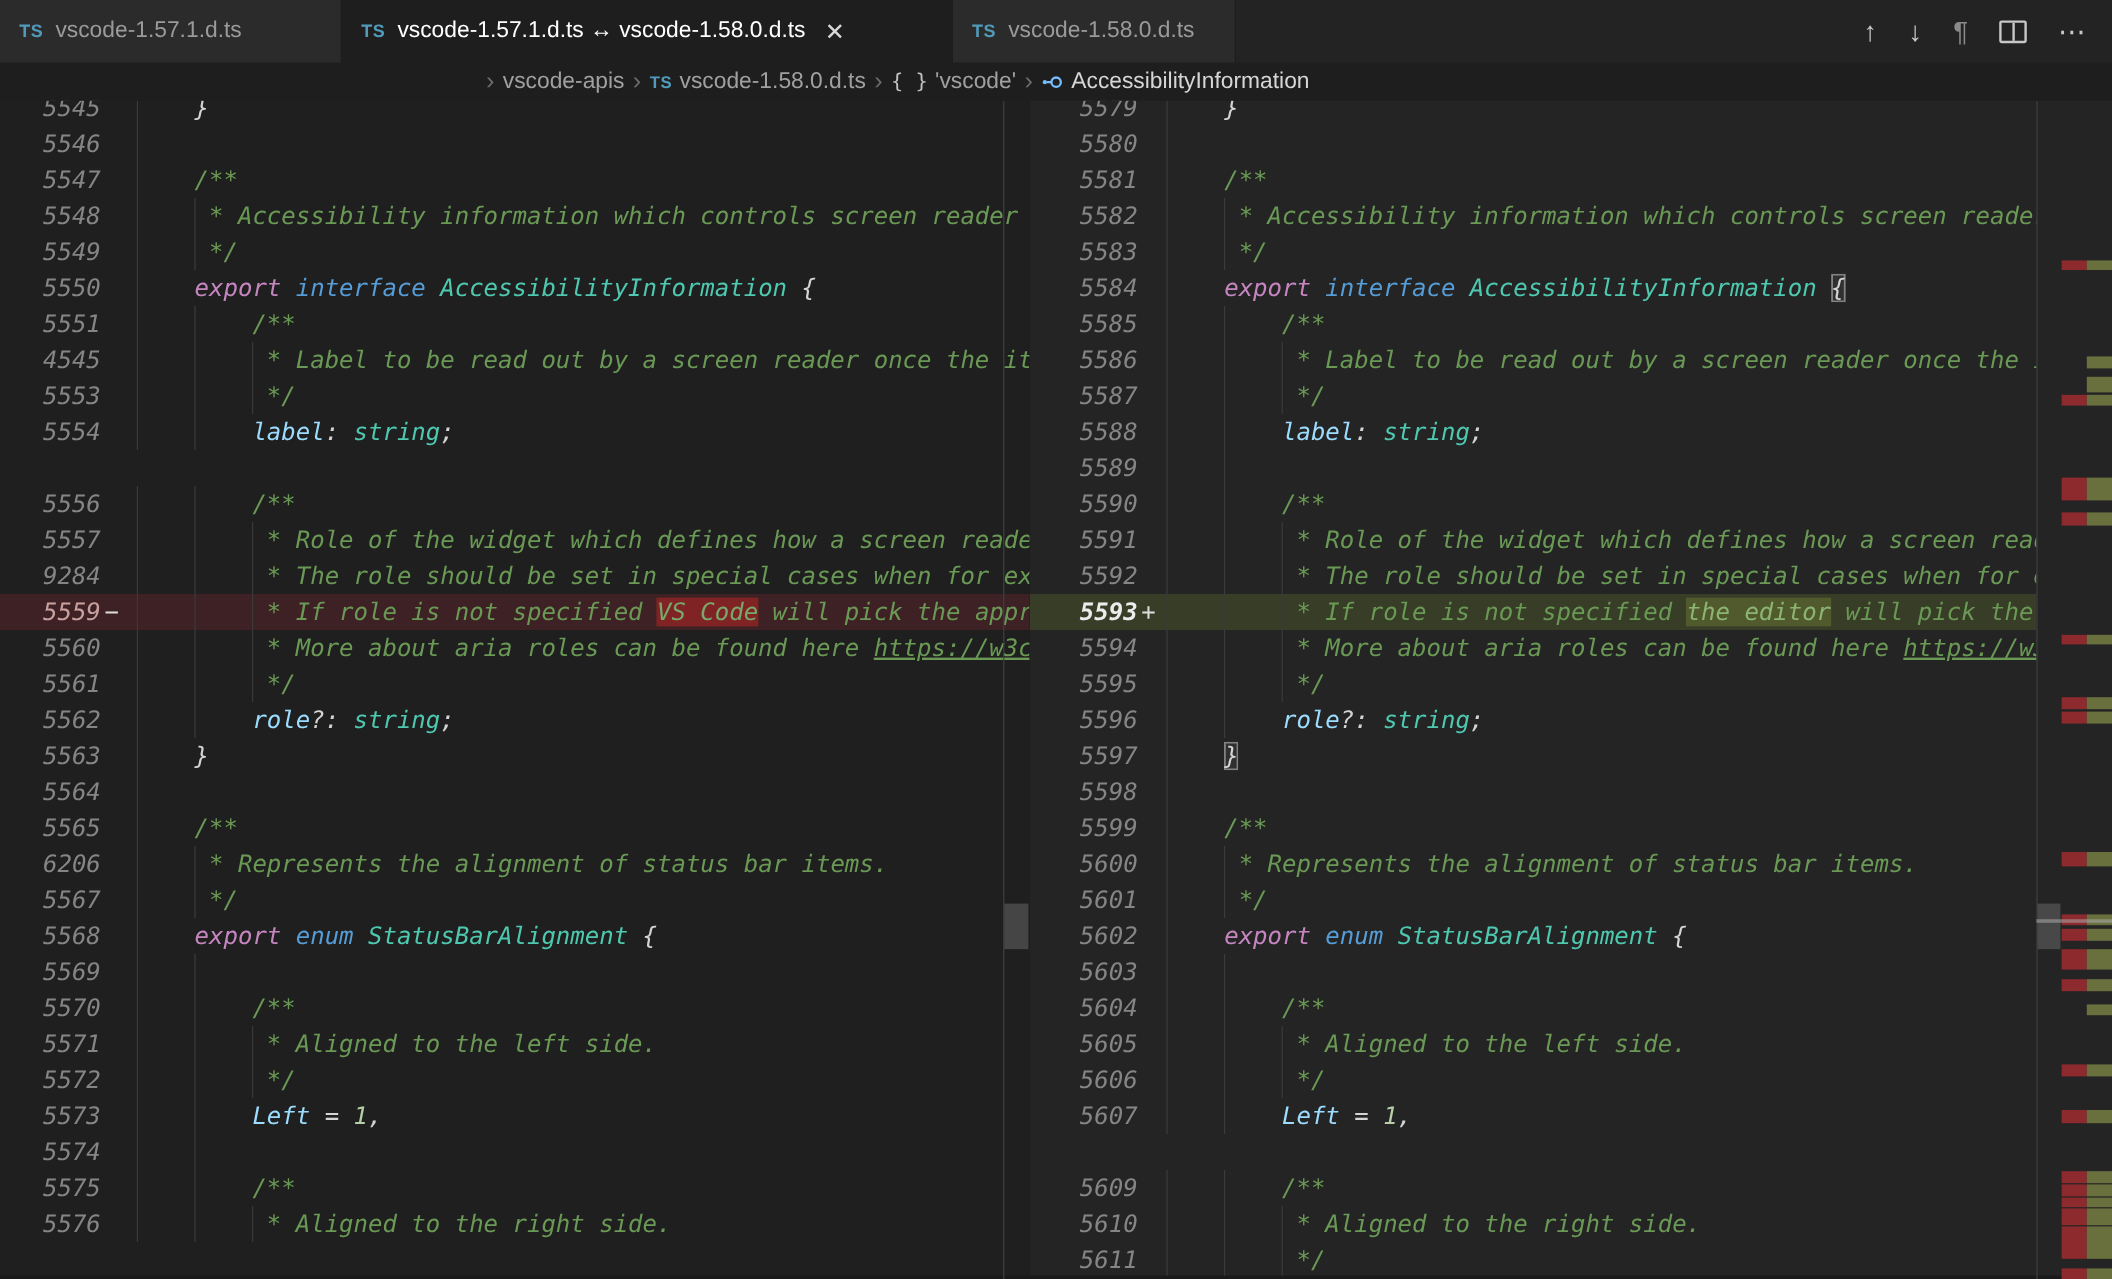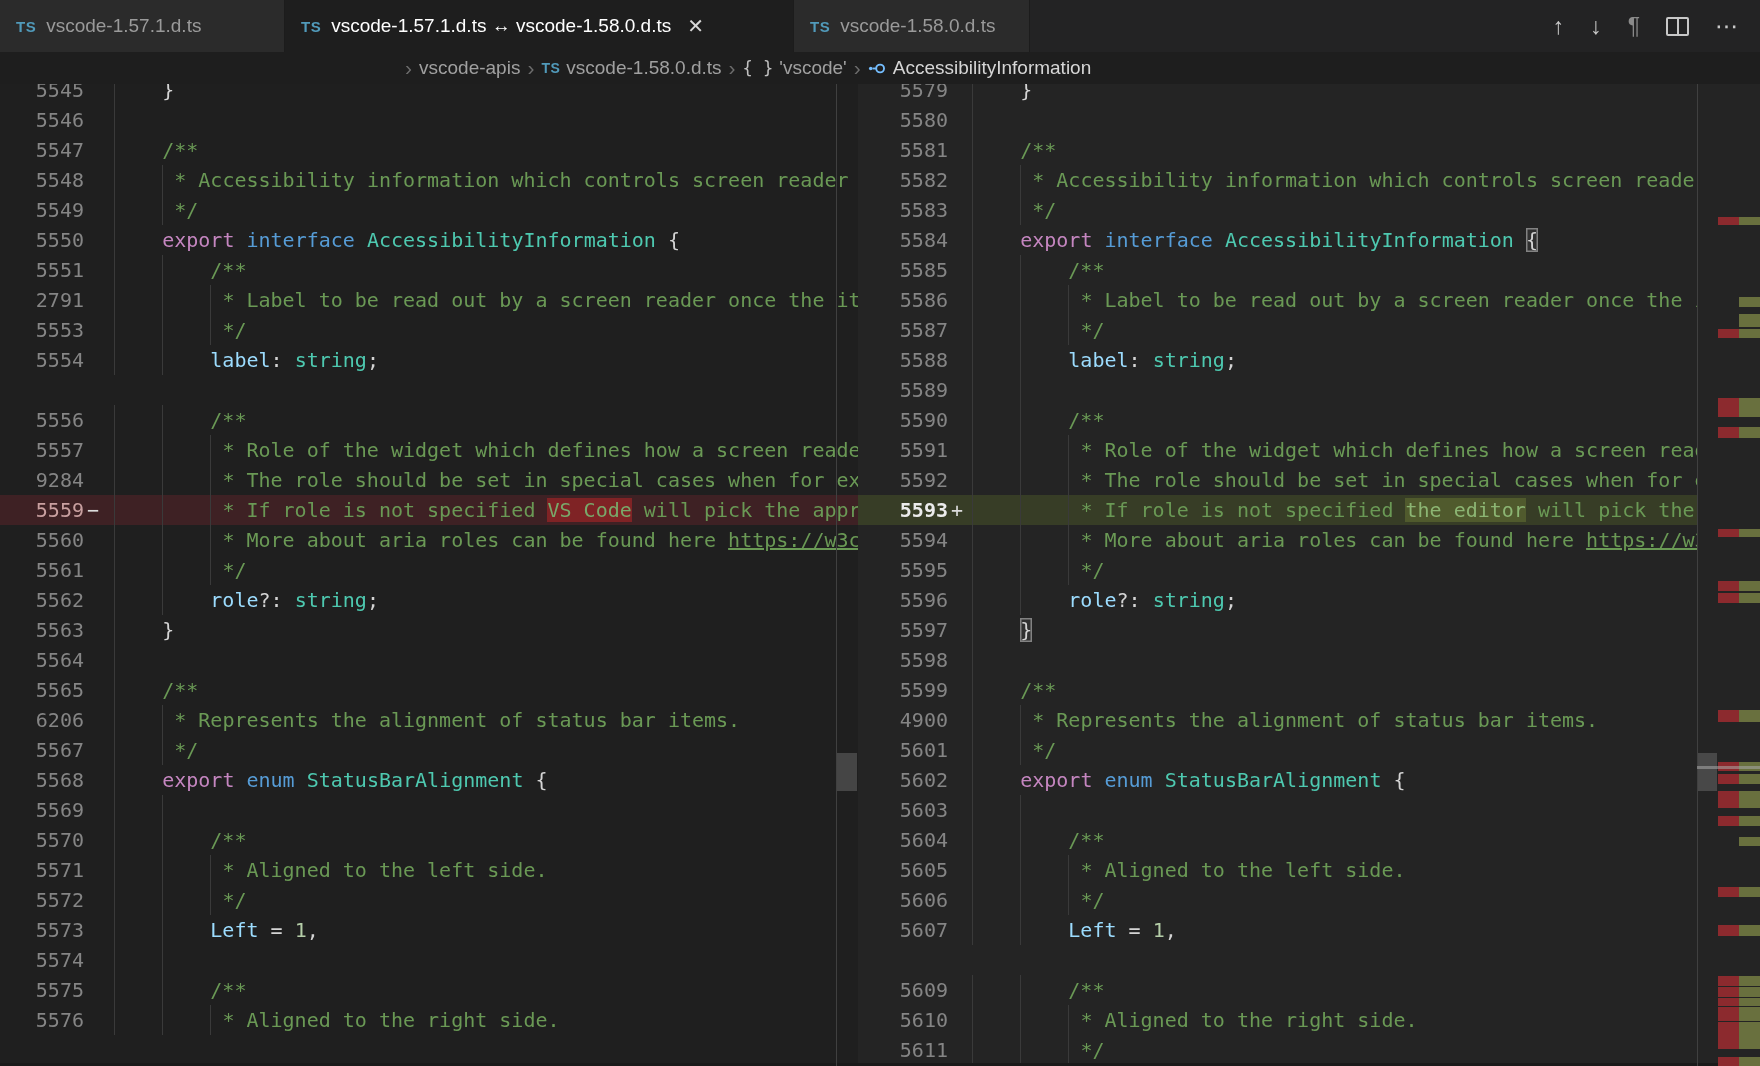--- a/index.html
+++ b/index.html
@@ -1,21 +1,21 @@
 <!DOCTYPE html>
 <html><head>
 <meta charset="utf-8">
 <style>
   html,body{margin:0;padding:0;background:#1a1a1a;}
   body{width:1760px;height:1066px;position:relative;overflow:hidden;
        font-family:"Liberation Sans",sans-serif;-webkit-font-smoothing:antialiased;}
 
   
   .editor-area{position:absolute;inset:0;}
-  .pane{position:absolute;top:0;height:1063px;overflow:hidden;}
+  .pane{position:absolute;top:0;height:1063px;overflow:hidden;font-style:italic;}
   #pane-left{left:0;width:858px;background:#1f1f1f;}
   #pane-right{left:858px;width:902px;background:#242424;}
   #right-clip{position:absolute;left:0;top:0;width:839px;height:1066px;overflow:hidden;}
 
   .row{position:absolute;left:0;right:0;height:30px;}
   .row.del{background:#3e2124;}
   .row.add{background:#373d26;}
   .mono, .num, .mark, .code{font-family:"DejaVu Sans Mono",monospace;font-size:20px;line-height:30px;}
   .num{position:absolute;left:0;top:0;width:84px;text-align:right;color:#858585;}
   .pane-right .num, #pane-right .num{width:90px;}
@@ -106,21 +106,21 @@
       <div class="row" style="top: 255px;">
         <i class="guide" style="left: 114px;"></i>
         <i class="guide" style="left: 162px;"></i>
         <span class="num">5551</span>
         <span class="code"><span class="tk-pl">        </span><span class="tk-c">/**</span></span>
       </div>
       <div class="row" style="top: 285px;">
         <i class="guide" style="left: 114px;"></i>
         <i class="guide" style="left: 162px;"></i>
         <i class="guide" style="left: 210px;"></i>
-        <span class="num">2791</span>
+        <span class="num">4545</span>
         <span class="code"><span class="tk-pl">         </span><span class="tk-c">* Label to be read out by a screen reader once the item has focus.</span></span>
       </div>
       <div class="row" style="top: 315px;">
         <i class="guide" style="left: 114px;"></i>
         <i class="guide" style="left: 162px;"></i>
         <i class="guide" style="left: 210px;"></i>
         <span class="num">5553</span>
         <span class="code"><span class="tk-pl">         </span><span class="tk-c">*/</span></span>
       </div>
       <div class="row" style="top: 345px;">
@@ -393,21 +393,21 @@
           <span class="code"></span>
         </div>
         <div class="row" style="top: 675px;">
           <i class="guide" style="left: 114px;"></i>
           <span class="num">5599</span>
           <span class="code"><span class="tk-pl">    </span><span class="tk-c">/**</span></span>
         </div>
         <div class="row" style="top: 705px;">
           <i class="guide" style="left: 114px;"></i>
           <i class="guide" style="left: 162px;"></i>
-          <span class="num">4900</span>
+          <span class="num">5600</span>
           <span class="code"><span class="tk-pl">     </span><span class="tk-c">* Represents the alignment of status bar items.</span></span>
         </div>
         <div class="row" style="top: 735px;">
           <i class="guide" style="left: 114px;"></i>
           <i class="guide" style="left: 162px;"></i>
           <span class="num">5601</span>
           <span class="code"><span class="tk-pl">     </span><span class="tk-c">*/</span></span>
         </div>
         <div class="row" style="top: 765px;">
           <i class="guide" style="left: 114px;"></i>

